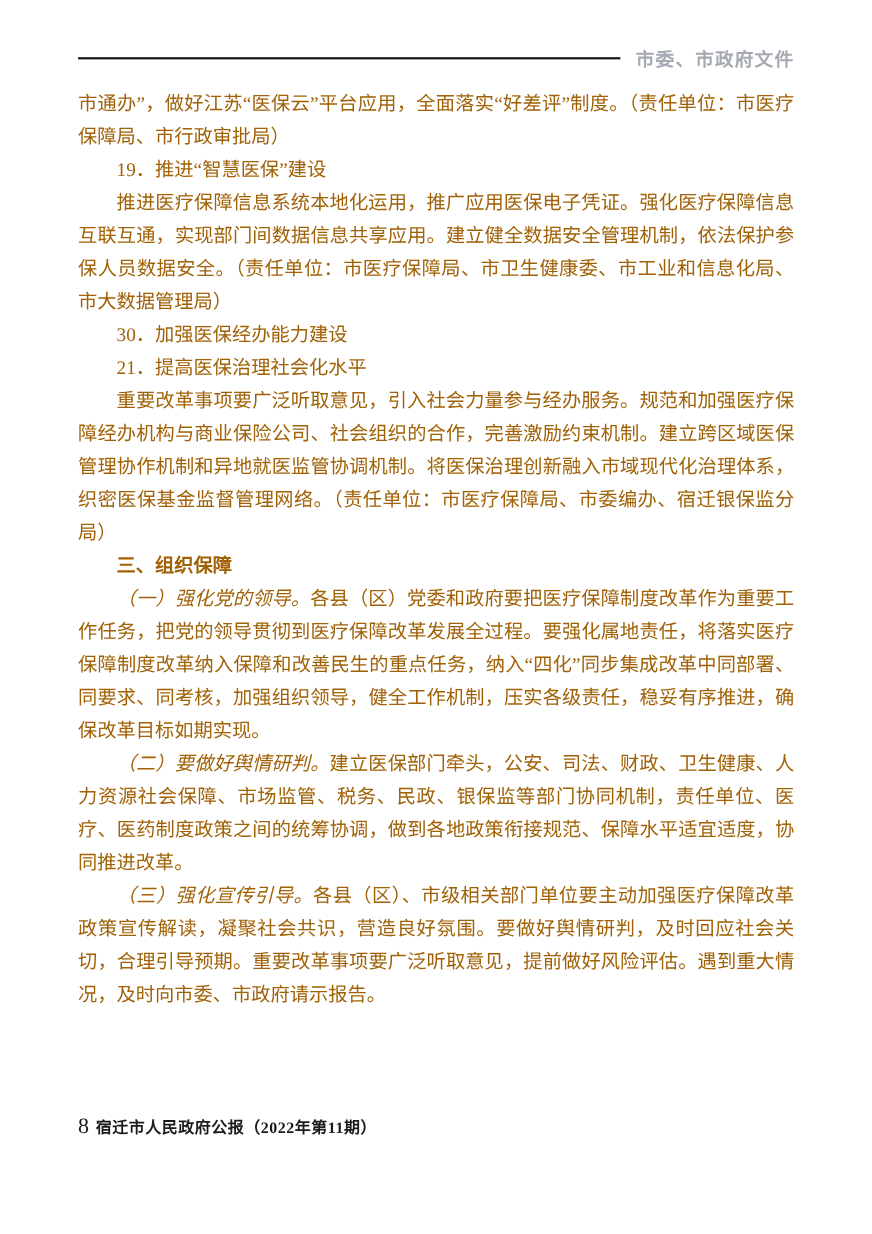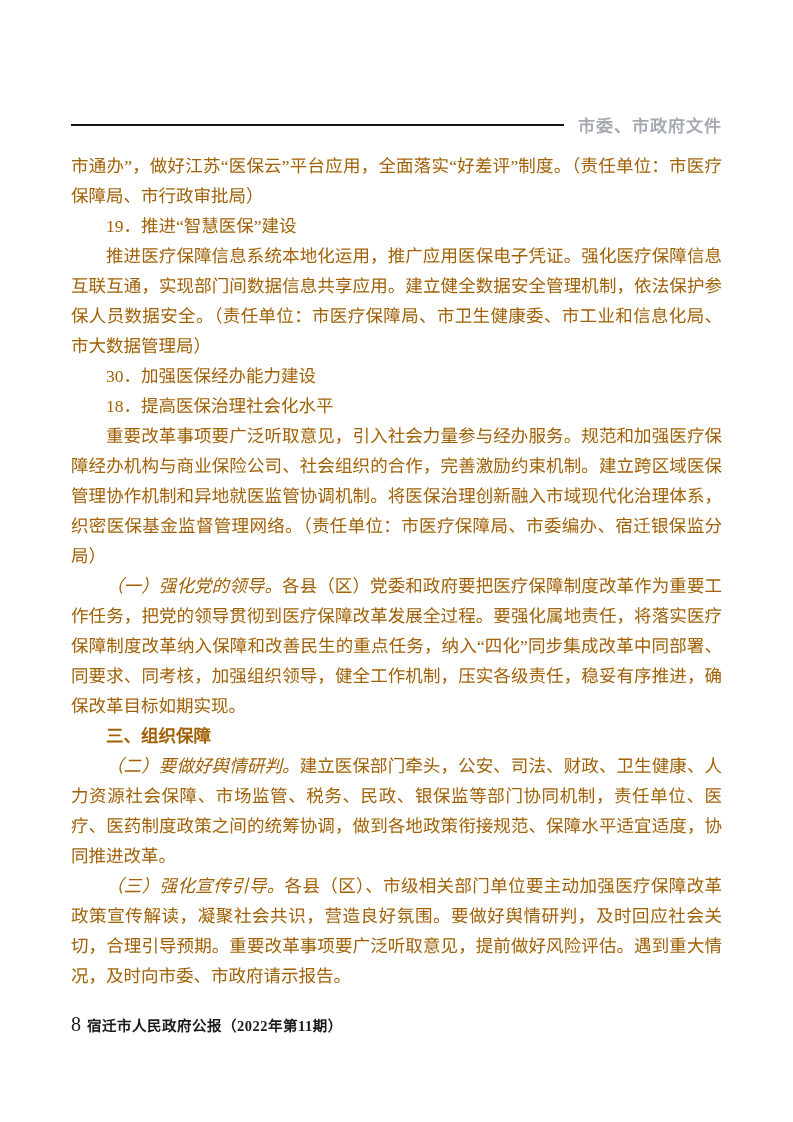--- a/index.html
+++ b/index.html
@@ -14,21 +14,21 @@
     background: #ffffff;
     padding: 0 71px;
     overflow: hidden;
     color: #1b1b1b;
   }
 
   
   .header {
     display: flex;
     align-items: center;
-    padding-top: 112px;
+    padding-top: 40px;
     text-align: right;
   }
   .header-rule {
     flex: 1;
     height: 2px;
     background: #161616;
   }
   .header-label {
     margin-left: 14px;
     font-family: "Liberation Sans", "DejaVu Sans", sans-serif;
@@ -92,27 +92,27 @@
   <div class="content">
     <p class="para continuation">市通办”，做好江苏“医保云”平台应用，全面落实“好差评”制度。（责任单位：市医疗保障局、市行政审批局）</p>
 
     <p class="para">19．推进“智慧医保”建设</p>
 
     <p class="para">推进医疗保障信息系统本地化运用，推广应用医保电子凭证。强化医疗保障信息互联互通，实现部门间数据信息共享应用。建立健全数据安全管理机制，依法保护参保人员数据安全。（责任单位：市医疗保障局、市卫生健康委、市工业和信息化局、市大数据管理局）</p>
 
     <p class="para">30．加强医保经办能力建设</p>
 
 
-    <p class="para">18．提高医保治理社会化水平</p>
+    <p class="para">21．提高医保治理社会化水平</p>
 
     <p class="para">重要改革事项要广泛听取意见，引入社会力量参与经办服务。规范和加强医疗保障经办机构与商业保险公司、社会组织的合作，完善激励约束机制。建立跨区域医保管理协作机制和异地就医监管协调机制。将医保治理创新融入市域现代化治理体系，织密医保基金监督管理网络。（责任单位：市医疗保障局、市委编办、宿迁银保监分局）</p>
 
+    <p class="para section-heading">三、组织保障</p>
+
     <p class="para"><span class="lead">（一）强化党的领导。</span><span>各县（区）党委和政府要把医疗保障制度改革作为重要工作任务，把党的领导贯彻到医疗保障改革发展全过程。要强化属地责任，将落实医疗保障制度改革纳入保障和改善民生的重点任务，纳入“四化”同步集成改革中同部署、同要求、同考核，加强组织领导，健全工作机制，压实各级责任，稳妥有序推进，确保改革目标如期实现。</span></p>
-
-    <p class="para section-heading">三、组织保障</p>
 
     <p class="para"><span class="lead">（二）要做好舆情研判。</span><span>建立医保部门牵头，公安、司法、财政、卫生健康、人力资源社会保障、市场监管、税务、民政、银保监等部门协同机制，责任单位、医疗、医药制度政策之间的统筹协调，做到各地政策衔接规范、保障水平适宜适度，协同推进改革。</span></p>
 
     <p class="para"><span class="lead">（三）强化宣传引导。</span><span>各县（区）、市级相关部门单位要主动加强医疗保障改革政策宣传解读，凝聚社会共识，营造良好氛围。要做好舆情研判，及时回应社会关切，合理引导预期。重要改革事项要广泛听取意见，提前做好风险评估。遇到重大情况，及时向市委、市政府请示报告。</span></p>
   </div>
 
   <div class="footer">
     <span class="footer-page-number">8</span>
     <span class="footer-publication">宿迁市人民政府公报（2022年第11期）</span>
   </div>

